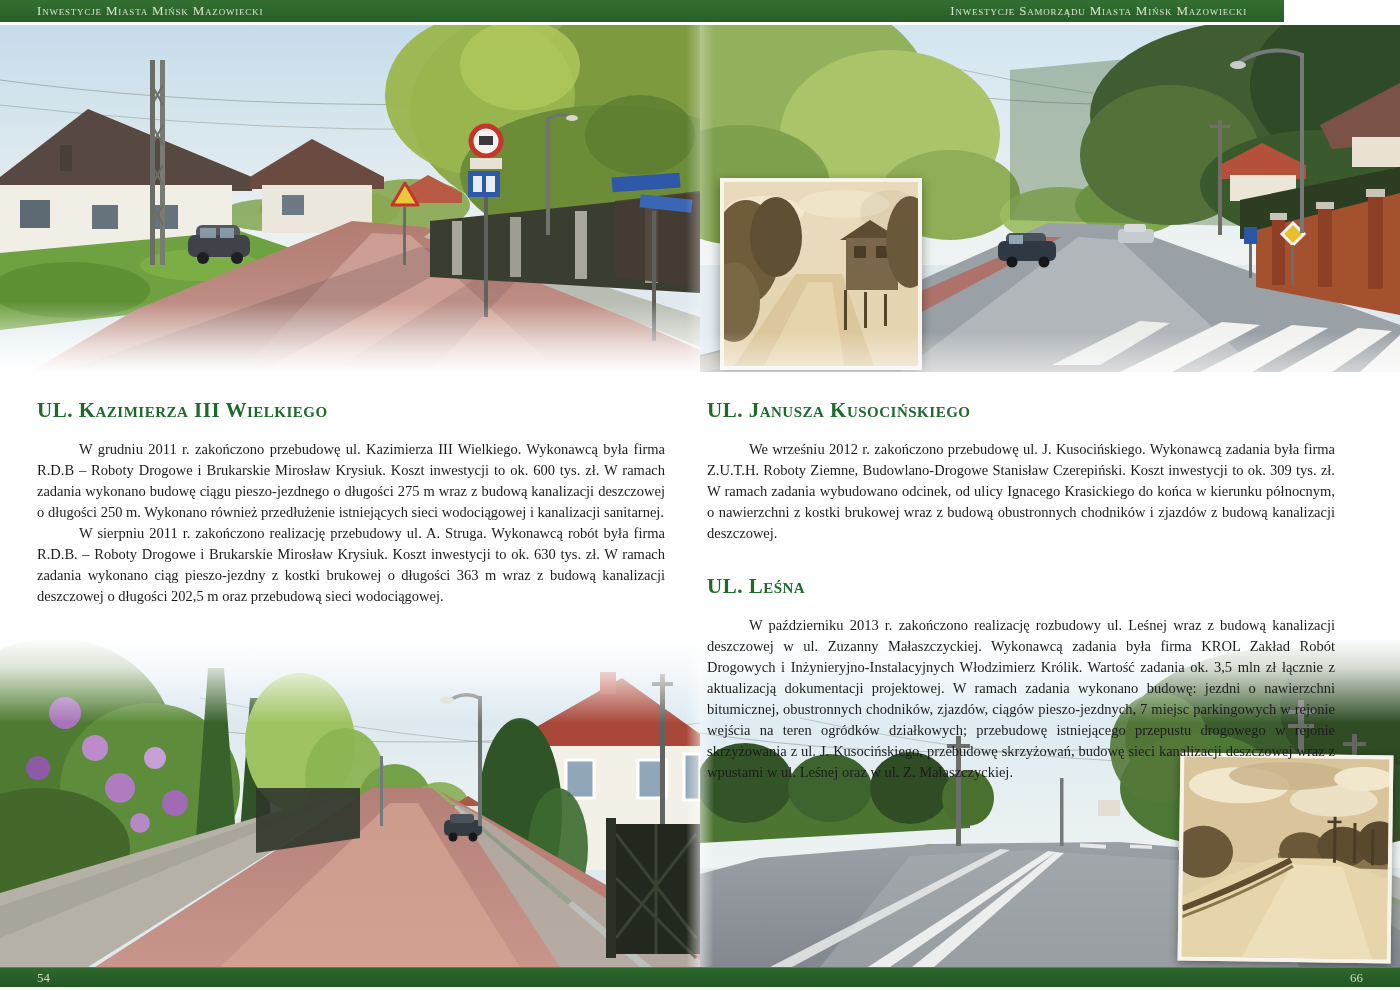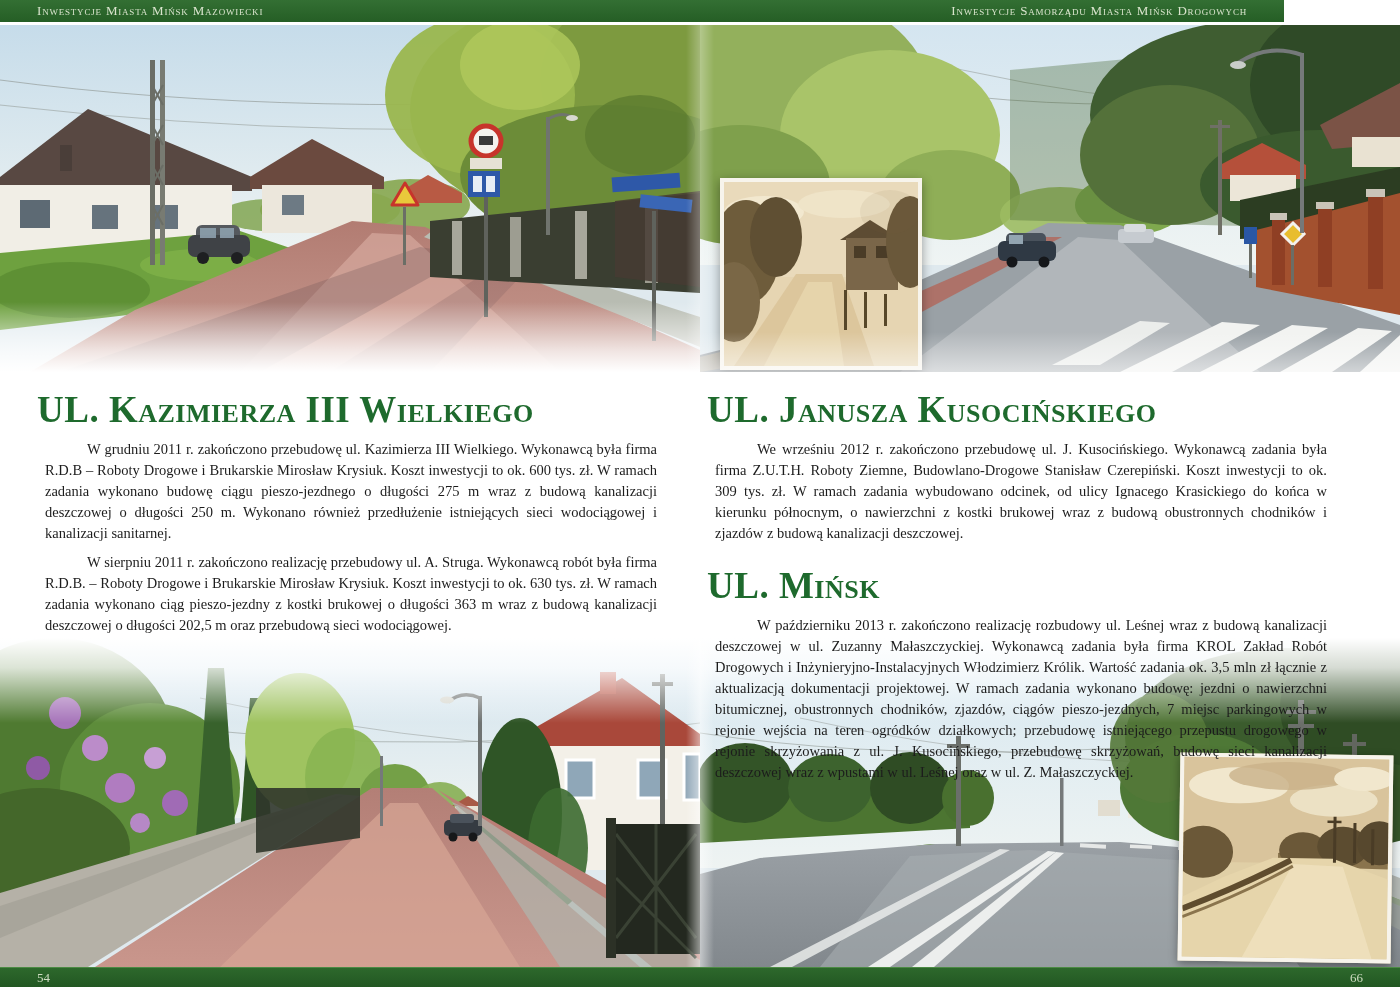--- a/index.html
+++ b/index.html
@@ -34,34 +34,34 @@
   
   .inset{position:absolute;border:4px solid #f7f4ec;box-shadow:0 3px 10px rgba(0,0,0,.38);
          overflow:hidden;background:#e5d6b4;}
   .inset svg{display:block;width:100%;height:100%;}
   .inset-tr{left:20px;top:153px;width:194px;height:184px;}
   .inset-br{left:479px;top:116px;width:205px;height:200px;transform:rotate(.8deg);}
   
   .col{position:absolute;top:390px;width:628px;z-index:20;}
   .col.left{left:37px;}
   .col.right{left:707px;}
-  .col h2{margin:0 0 9px 0;font-variant:small-caps;font-weight:bold;font-size:37px;
+  .col h2{margin:0 0 9px 0;font-variant:small-caps;font-weight:bold;font-size:21px;
           line-height:40px;color:#1e6a2d;letter-spacing:.5px;}
   .col h2.second{margin-top:22px;}
-  .col p{margin:8px;font-size:14.5px;line-height:21px;text-align:justify;color:#1c1c1c;
+  .col p{margin:0;font-size:14.5px;line-height:21px;text-align:justify;color:#1c1c1c;
          text-indent:42px;}
 </style>
 </head>
 <body>
 
 <div class="canvas">
 
   <header class="topbar">
     <span class="topbar-text">Inwestycje Miasta Mińsk Mazowiecki</span>
-    <span class="topbar-text">Inwestycje Samorządu Miasta Mińsk Drogowych</span>
+    <span class="topbar-text">Inwestycje Samorządu Miasta Mińsk Mazowiecki</span>
   </header>
 
   <div class="photo tl">
     <svg viewBox="0 0 700 347" preserveAspectRatio="none">
       <defs>
         <linearGradient id="skyTL" x1="0" y1="0" x2="0" y2="1">
           <stop offset="0" stop-color="#c6dcea"></stop>
             <stop offset="1" stop-color="#eef3f2"></stop>
         </linearGradient>
         <linearGradient id="roadTL" x1="0" y1="1" x2="0" y2="0">
@@ -248,21 +248,21 @@
 
   <section class="col left">
     <h2>UL. Kazimierza III Wielkiego</h2>
     <p>W grudniu 2011 r. zakończono przebudowę ul. Kazimierza III Wielkiego. Wykonawcą była firma R.D.B – Roboty Drogowe i Brukarskie Mirosław Krysiuk. Koszt inwestycji to ok. 600 tys. zł. W ramach zadania wykonano budowę ciągu pieszo-jezdnego o długości 275 m wraz z budową kanalizacji deszczowej o długości 250 m. Wykonano również przedłużenie istniejących sieci wodociągowej i kanalizacji sanitarnej.</p>
     <p>W sierpniu 2011 r. zakończono realizację przebudowy ul. A. Struga. Wykonawcą robót była firma R.D.B. – Roboty Drogowe i Brukarskie Mirosław Krysiuk. Koszt inwestycji to ok. 630 tys. zł. W ramach zadania wykonano ciąg pieszo-jezdny z kostki brukowej o długości 363 m wraz z budową kanalizacji deszczowej o długości 202,5 m oraz przebudową sieci wodociągowej.</p>
   </section>
 
   <section class="col right">
     <h2>UL. Janusza Kusocińskiego</h2>
     <p>We wrześniu 2012 r. zakończono przebudowę ul. J. Kusocińskiego. Wykonawcą zadania była firma Z.U.T.H. Roboty Ziemne, Budowlano-Drogowe Stanisław Czerepiński. Koszt inwestycji to ok. 309 tys. zł. W ramach zadania wybudowano odcinek, od ulicy Ignacego Krasickiego do końca w kierunku północnym, o nawierzchni z kostki brukowej wraz z budową obustronnych chodników i zjazdów z budową kanalizacji deszczowej.</p>
-    <h2 class="second">UL. Mińsk</h2>
+    <h2 class="second">UL. Leśna</h2>
     <p>W październiku 2013 r. zakończono realizację rozbudowy ul. Leśnej wraz z budową kanalizacji deszczowej w ul. Zuzanny Małaszczyckiej. Wykonawcą zadania była firma KROL Zakład Robót Drogowych i Inżynieryjno-Instalacyjnych Włodzimierz Królik. Wartość zadania ok. 3,5 mln zł łącznie z aktualizacją dokumentacji projektowej. W ramach zadania wykonano budowę: jezdni o nawierzchni bitumicznej, obustronnych chodników, zjazdów, ciągów pieszo-jezdnych, 7 miejsc parkingowych w rejonie wejścia na teren ogródków działkowych; przebudowę istniejącego przepustu drogowego w rejonie skrzyżowania z ul. J. Kusocińskiego, przebudowę skrzyżowań, budowę sieci kanalizacji deszczowej wraz z wpustami w ul. Leśnej oraz w ul. Z. Małaszczyckiej.</p>
   </section>
 
   <div class="photo bl">
     <svg viewBox="0 0 700 329" preserveAspectRatio="none">
       <defs>
         <linearGradient id="skyBL" x1="0" y1="0" x2="0" y2="1">
           <stop offset="0" stop-color="#cfe2ee"></stop>
             <stop offset="1" stop-color="#edf2f1"></stop>
         </linearGradient>

